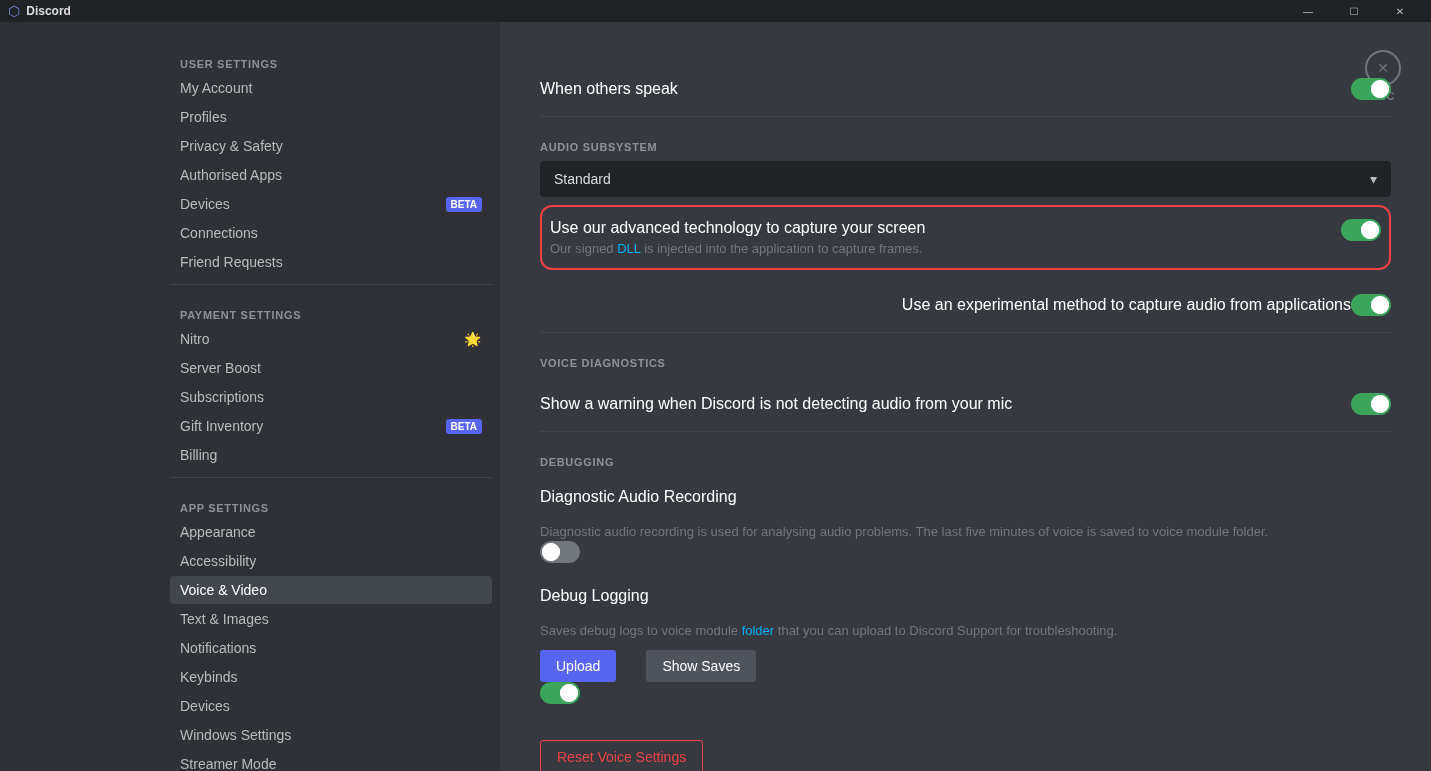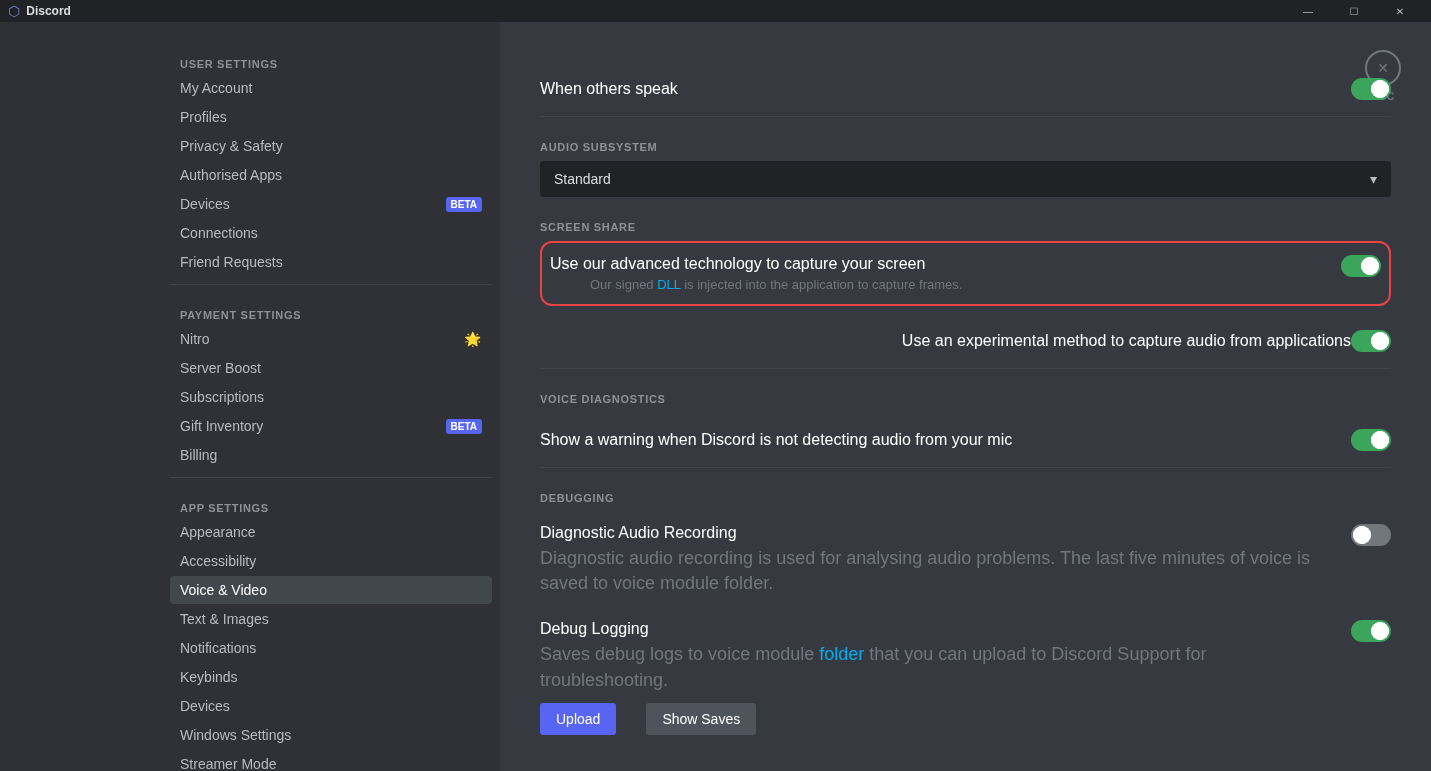--- a/index.html
+++ b/index.html
@@ -235,45 +235,45 @@
     }
     .highlighted-row-title {
       color: #ffffff;
       font-size: 16px;
       font-weight: 500;
       margin-bottom: 4px;
     }
     .highlighted-row-desc {
       color: #72767d;
       font-size: 13px;
-      margin-left: 40px;
     }
     .highlighted-row-desc a {
       color: #00aff4;
       text-decoration: none;
     }
     .normal-setting-row {
       display: flex;
       align-items: flex-start;
       justify-content: space-between;
       padding: 12px 0;
+      flex-direction: column;
     }
     .normal-setting-content {
       flex: 1;
       margin-right: 16px;
     }
     .normal-setting-title {
       color: #ffffff;
       font-size: 16px;
       font-weight: 500;
     }
     .normal-setting-desc {
       color: #72767d;
-      font-size: 18px;
-      margin-top: 4px;
+      font-size: 13px;
+      margin-top: 17px;
       line-height: 1.4;
     }
     .normal-setting-desc a {
       color: #00aff4;
       text-decoration: none;
     }
     .btn-primary {
       background: #5865f2;
       color: #fff;
       border: none;
@@ -437,21 +437,20 @@
         </div>
       </div>
     </div>
 
     <div class="section-header">AUDIO SUBSYSTEM</div>
     <div class="audio-dropdown">
       <span>Standard</span>
       <span style="color:#b9bbbe;">▾</span>
     </div>
 
-    <div class="section-header">SCREEN SHARE</div>
 
     <div class="highlighted-row">
       <div class="highlighted-row-content">
         <div class="highlighted-row-title">Use our advanced technology to capture your screen</div>
         <div class="highlighted-row-desc">
           <span>Our signed </span><a href="#">DLL</a><span> is injected into the application to capture frames.</span>
         </div>
       </div>
       <div class="toggle-on">
         <div class="toggle-circle-on">

